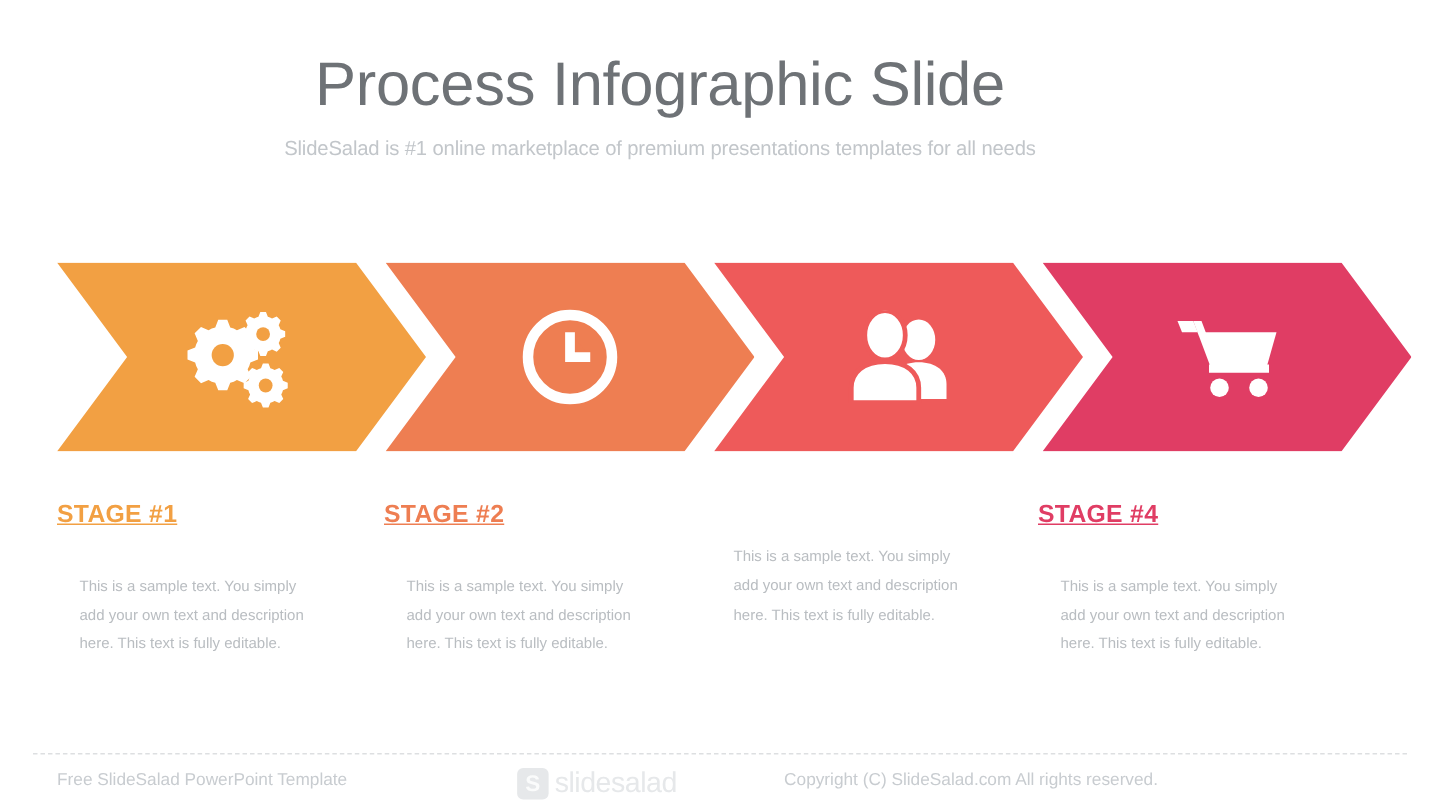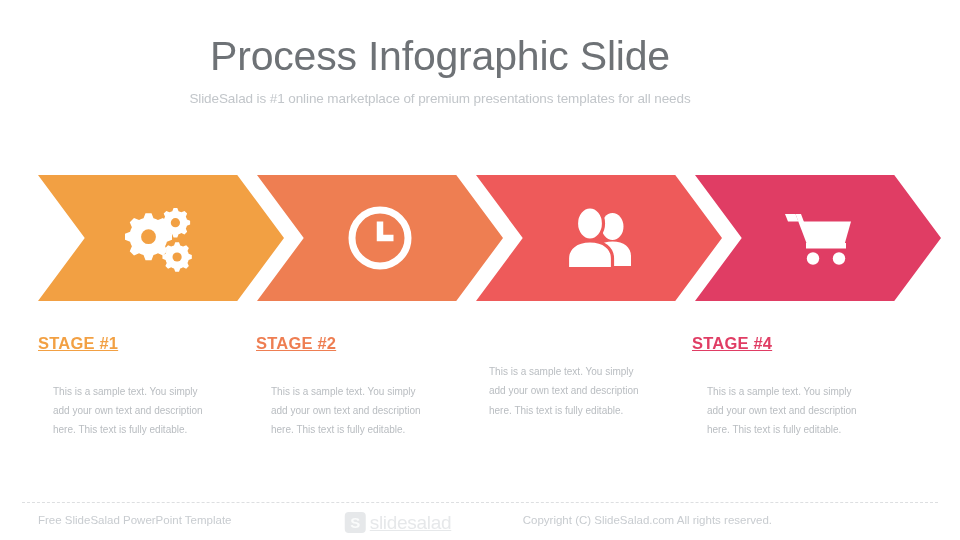--- a/index.html
+++ b/index.html
@@ -161,21 +161,20 @@
     display: flex;
     align-items: center;
     justify-content: center;
     line-height: 1;
   }
   .footer-logo-text {
     font-size: 19px;
     color: #e6e8ea;
     letter-spacing: -0.3px;
     line-height: 1;
-    text-decoration: underline;
   }
 </style>
 </head>
 <body>
 
 <div class="header">
   <h1 class="slide-title">Process Infographic Slide</h1>
   <p class="slide-subtitle">SlideSalad is #1 online marketplace of premium presentations templates for all needs</p>
 </div>
 

